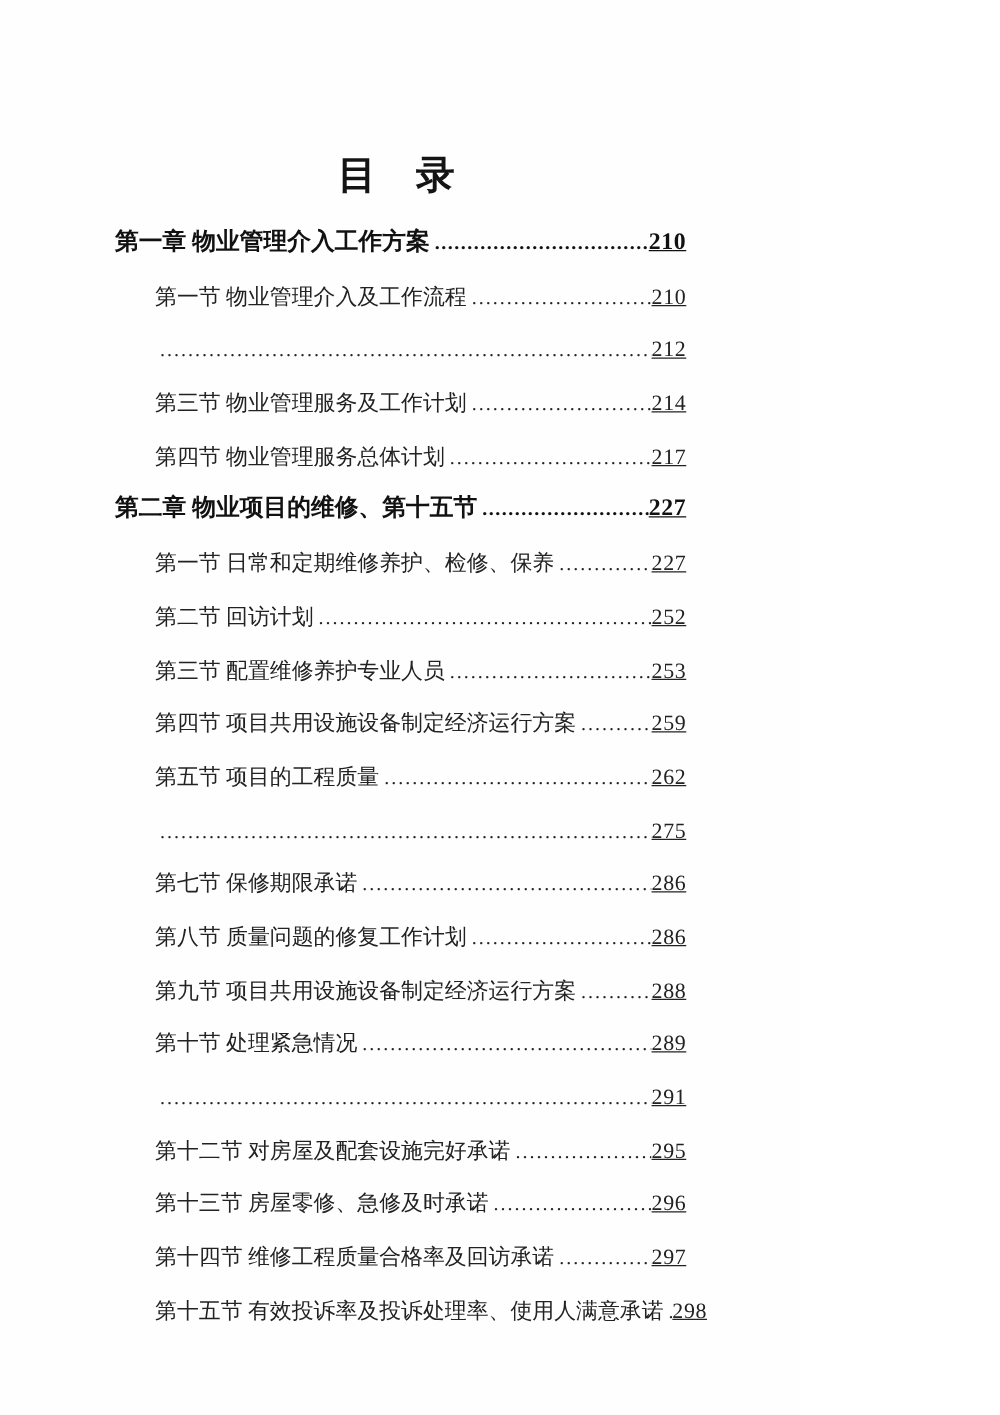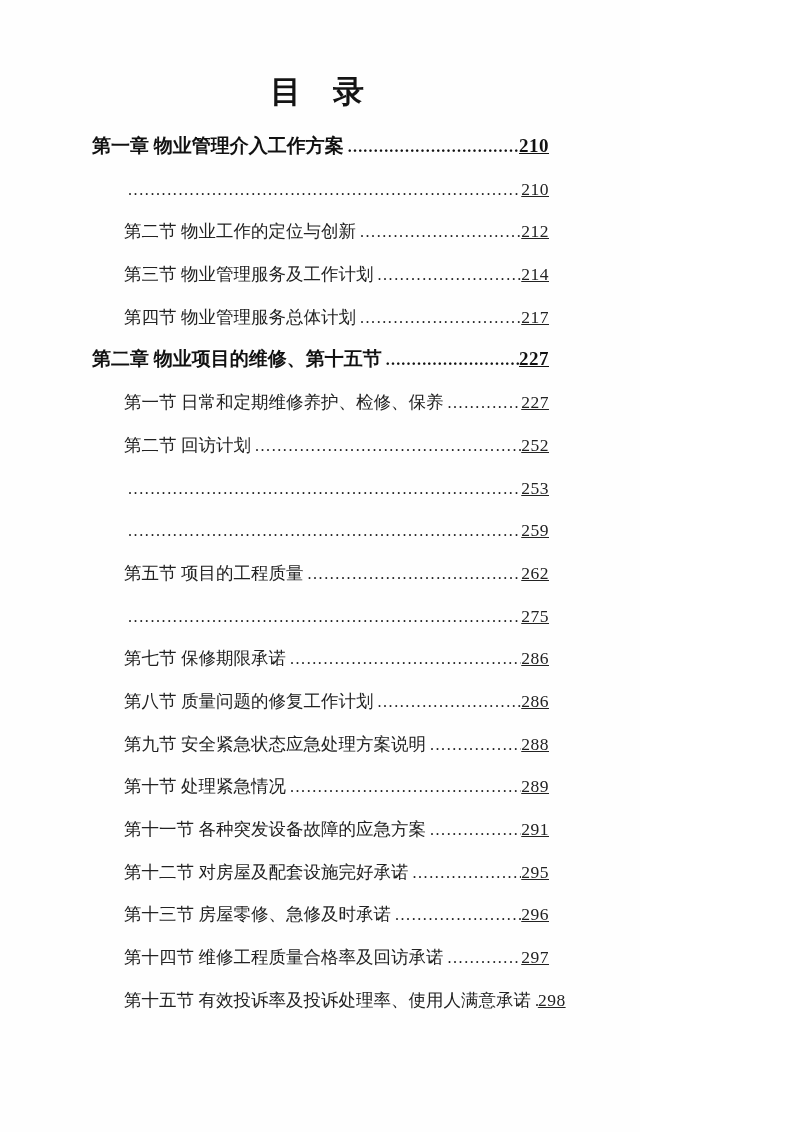--- a/index.html
+++ b/index.html
@@ -9,21 +9,21 @@
   }
   .page {
     position: relative;
     width: 640px;
     height: 1132px;
     background: #fefefe;
     color: #1b1b1b;
     font-family: "Liberation Serif", "DejaVu Serif", serif;
     overflow: hidden;
     box-sizing: border-box;
-    padding-top: 72px;
+    padding-top: 120px;
   }
   .doc-title {
     text-align: center;
     font-size: 31px;
     font-weight: bold;
     line-height: 40px;
     letter-spacing: 6px;
     word-spacing: 12px;
     margin: 0 0 13px 0;
     color: #141414;
@@ -76,26 +76,26 @@
   <h1 class="doc-title">目 录</h1>
 
   <div class="toc-list">
   <div class="row chapter">
     <span class="label">第一章 物业管理介入工作方案</span>
     <span class="leader">........................................................................................................................................................................................................</span>
     <span class="num">210</span>
   </div>
 
   <div class="row section">
+    <span class="label">第一节 物业管理介入及工作流程</span>
     <span class="leader">........................................................................................................................................................................................................</span>
     <span class="num">210</span>
   </div>
 
   <div class="row section">
-    <span class="label">第二节 物业工作的定位与创新</span>
     <span class="leader">........................................................................................................................................................................................................</span>
     <span class="num">212</span>
   </div>
 
   <div class="row section">
     <span class="label">第三节 物业管理服务及工作计划</span>
     <span class="leader">........................................................................................................................................................................................................</span>
     <span class="num">214</span>
   </div>
 
@@ -117,25 +117,27 @@
     <span class="num">227</span>
   </div>
 
   <div class="row section">
     <span class="label">第二节 回访计划</span>
     <span class="leader">........................................................................................................................................................................................................</span>
     <span class="num">252</span>
   </div>
 
   <div class="row section">
+    <span class="label">第三节 配置维修养护专业人员</span>
     <span class="leader">........................................................................................................................................................................................................</span>
     <span class="num">253</span>
   </div>
 
   <div class="row section">
+    <span class="label">第四节 项目共用设施设备制定经济运行方案</span>
     <span class="leader">........................................................................................................................................................................................................</span>
     <span class="num">259</span>
   </div>
 
   <div class="row section">
     <span class="label">第五节 项目的工程质量</span>
     <span class="leader">........................................................................................................................................................................................................</span>
     <span class="num">262</span>
   </div>
 
@@ -150,33 +152,32 @@
     <span class="num">286</span>
   </div>
 
   <div class="row section">
     <span class="label">第八节 质量问题的修复工作计划</span>
     <span class="leader">........................................................................................................................................................................................................</span>
     <span class="num">286</span>
   </div>
 
   <div class="row section">
-    <span class="label">第九节 安全紧急状态应急处理方案说明</span>
+    <span class="label">第九节 项目共用设施设备制定经济运行方案</span>
     <span class="leader">........................................................................................................................................................................................................</span>
     <span class="num">288</span>
   </div>
 
   <div class="row section">
     <span class="label">第十节 处理紧急情况</span>
     <span class="leader">........................................................................................................................................................................................................</span>
     <span class="num">289</span>
   </div>
 
   <div class="row section">
-    <span class="label">第十一节 各种突发设备故障的应急方案</span>
     <span class="leader">........................................................................................................................................................................................................</span>
     <span class="num">291</span>
   </div>
 
   <div class="row section">
     <span class="label">第十二节 对房屋及配套设施完好承诺</span>
     <span class="leader">........................................................................................................................................................................................................</span>
     <span class="num">295</span>
   </div>
 

